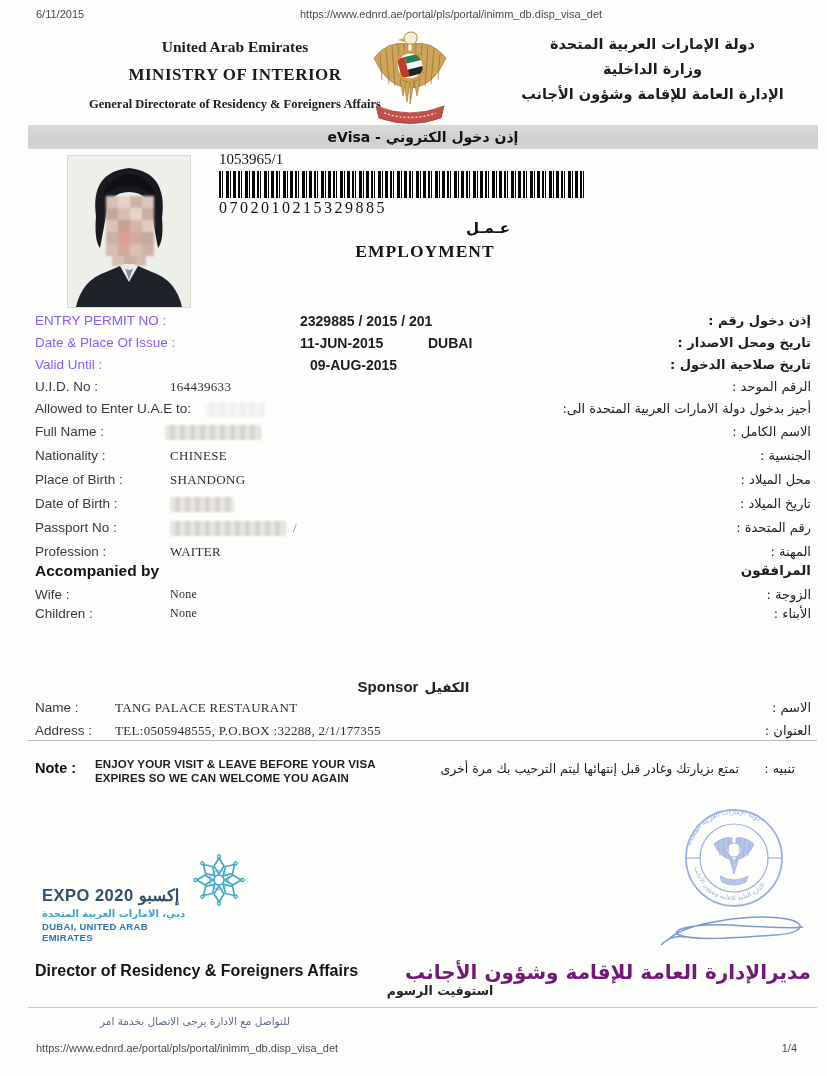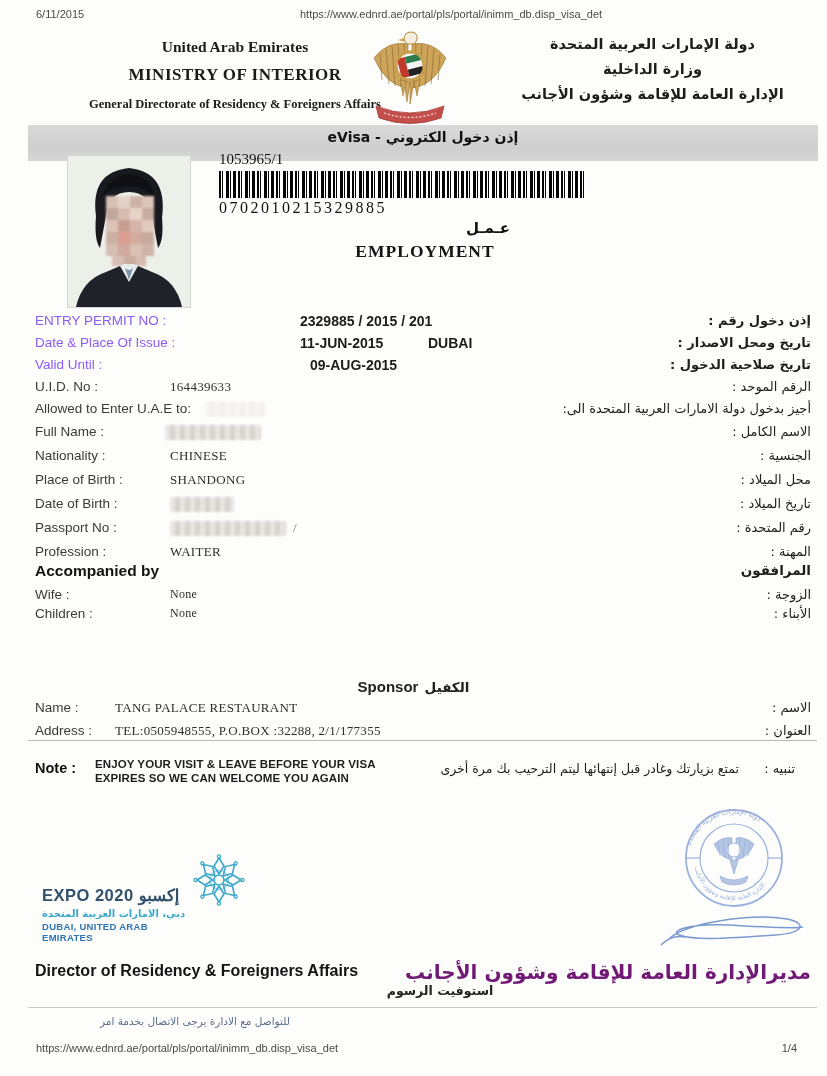--- a/index.html
+++ b/index.html
@@ -16,21 +16,21 @@
 
   
   .hdr-en{left:55px;top:38px;width:360px;text-align:center;font-family:"Liberation Serif",serif;color:#1b1b1b;}
   .hdr-en .l1{font-size:15.5px;font-weight:bold;}
   .hdr-en .l2{font-size:17px;font-weight:bold;margin-top:9px;letter-spacing:.5px;}
   .hdr-en .l3{font-size:12.5px;font-weight:bold;margin-top:12px;}
   .hdr-ar{left:490px;top:36px;width:325px;text-align:center;color:#1d1d1d;}
   .hdr-ar div{font-size:14.5px;font-weight:bold;margin-bottom:9px;}
 
   
-  .banner{left:28px;top:125px;width:790px;height:36px;line-height:24px;text-align:center;
+  .banner{left:28px;top:125px;width:790px;height:24px;line-height:24px;text-align:center;
           background:linear-gradient(#d9d9d9,#cfcfcf 60%,#d6d6d6);
           font-size:14px;font-weight:bold;color:#111;}
 
   
   .photo{left:68px;top:156px;width:122px;height:151px;background:#eef0ea;box-shadow:0 0 0 1px #d8d8d2;}
 
   
   .fileno{left:219px;top:151px;font-size:15px;color:#111;}
   .barcode{left:219px;top:171px;width:366px;height:27px;
     background:repeating-linear-gradient(90deg,

